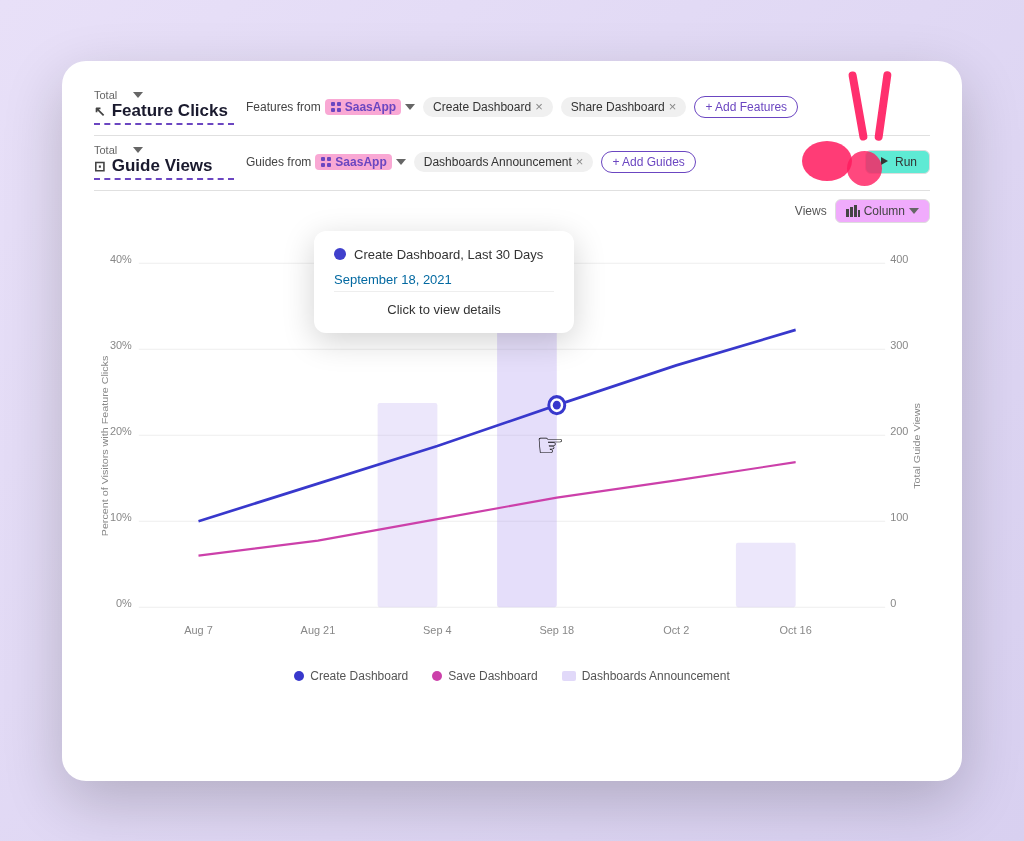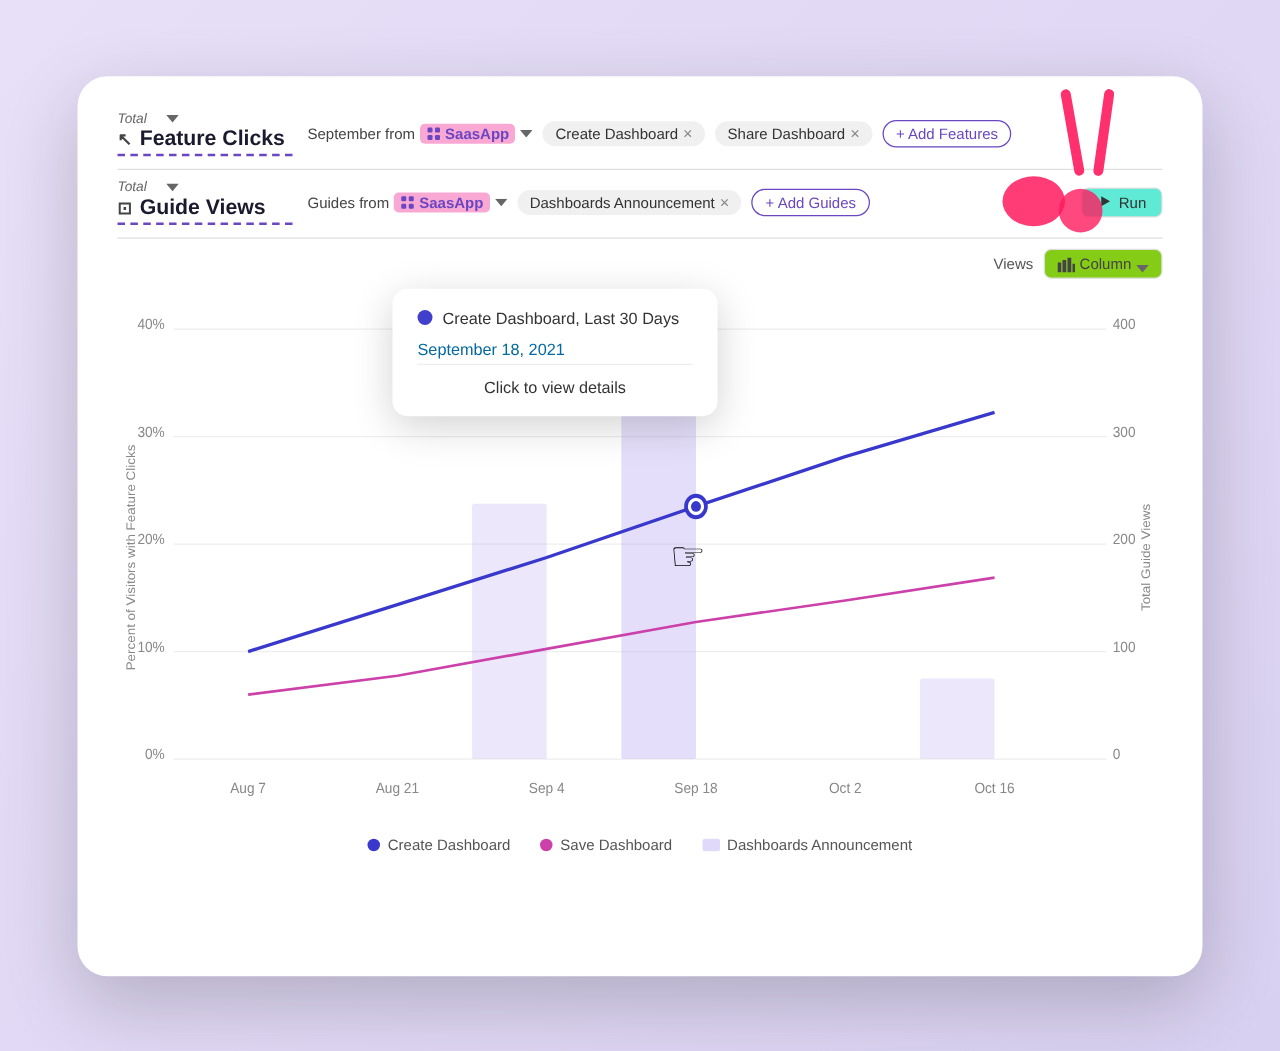--- a/index.html
+++ b/index.html
@@ -80,21 +80,20 @@
       display: flex;
       flex-direction: column;
     }
     .metric-total {
       font-size: 11px;
       color: #666;
       display: flex;
       align-items: center;
       gap: 16px;
       cursor: pointer;
-      font-style: italic;
     }
     .metric-total svg { width: 10px; height: 10px; }
     .metric-name {
       font-size: 17px;
       font-weight: 700;
       color: #1a1a2e;
       display: flex;
       align-items: center;
       gap: 6px;
       border-bottom: 2px dashed #6b46c1;
@@ -170,28 +169,28 @@
       gap: 8px;
       margin-bottom: 8px;
     }
     .views-toggle {
       font-size: 12px;
       color: #555;
       cursor: pointer;
     }
     .column-btn {
       display: inline-flex;
-      align-items: flex-end;
+      align-items: center;
       gap: 4px;
       border: 1px solid #ddd;
       border-radius: 6px;
       padding: 4px 10px;
       font-size: 12px;
       color: #444;
-      background: #84cc16;
+      background: #f0abfc;
       cursor: pointer;
     }
     .run-btn {
       display: inline-flex;
       align-items: flex-start;
       gap: 5px;
       border: 1px solid #ddd;
       border-radius: 6px;
       padding: 4px 12px;
       font-size: 12px;
@@ -318,21 +317,21 @@
               <path d="M0 0l5 6 5-6z"></path>
             </svg>
         </span>
         <span class="metric-name">
           <span class="metric-icon">↖</span>
           <span>Feature Clicks</span>
         </span>
       </div>
       <div class="features-section">
         <span class="features-from-label">
-          <span>September from</span>
+          <span>Features from</span>
           <span class="app-badge">
             <svg width="12" height="12" viewBox="0 0 12 12" fill="#6b46c1">
                 <rect x="1" y="1" width="4" height="4" rx="1"></rect>
                 <rect x="7" y="1" width="4" height="4" rx="1"></rect>
                 <rect x="1" y="7" width="4" height="4" rx="1"></rect>
                 <rect x="7" y="7" width="4" height="4" rx="1"></rect>
               </svg>
             <span>SaasApp</span>
           </span>
           <svg width="10" height="6" viewBox="0 0 10 6" fill="#666">

